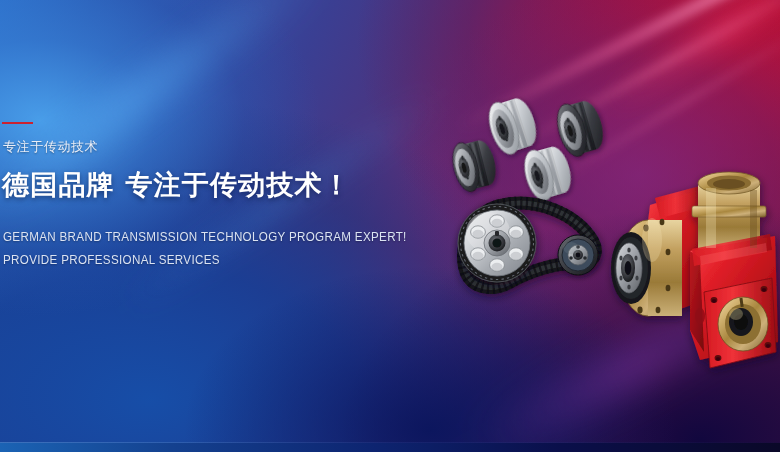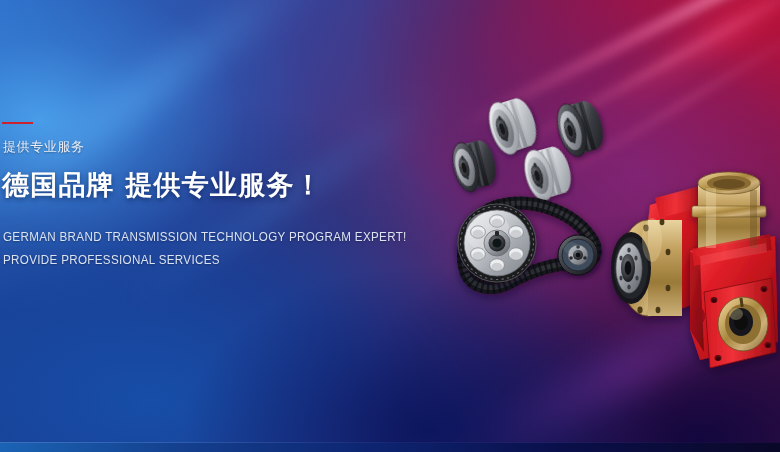--- a/index.html
+++ b/index.html
@@ -433,22 +433,22 @@
         <rect x="706" y="188" width="10" height="60" fill="#f6e7ba" opacity="0.3"></rect>
         <rect x="750" y="190" width="7" height="58" fill="#5e4619" opacity="0.35"></rect>
 
         <path d="M 700 256 L 766 243 L 767 252 L 701 265 Z" fill="#ff6a6e" opacity="0.28"></path>
       </g>
     </svg>
   </div>
 
   <div class="text-block">
     <div class="accent-bar"></div>
-    <div class="sub-cn">提供专业服务</div>
-    <div class="title-cn">德国品牌 提供专业服务！</div>
+    <div class="sub-cn">专注于传动技术</div>
+    <div class="title-cn">德国品牌 专注于传动技术！</div>
     <div class="en-line en1">GERMAN BRAND TRANSMISSION TECHNOLOGY PROGRAM EXPERT!</div>
     <div class="en-line en2">PROVIDE PROFESSIONAL SERVICES</div>
   </div>
 
   <div class="bottom-hair"></div>
   <div class="bottom-strip"></div>
 
 </div>
 
 </body></html>

